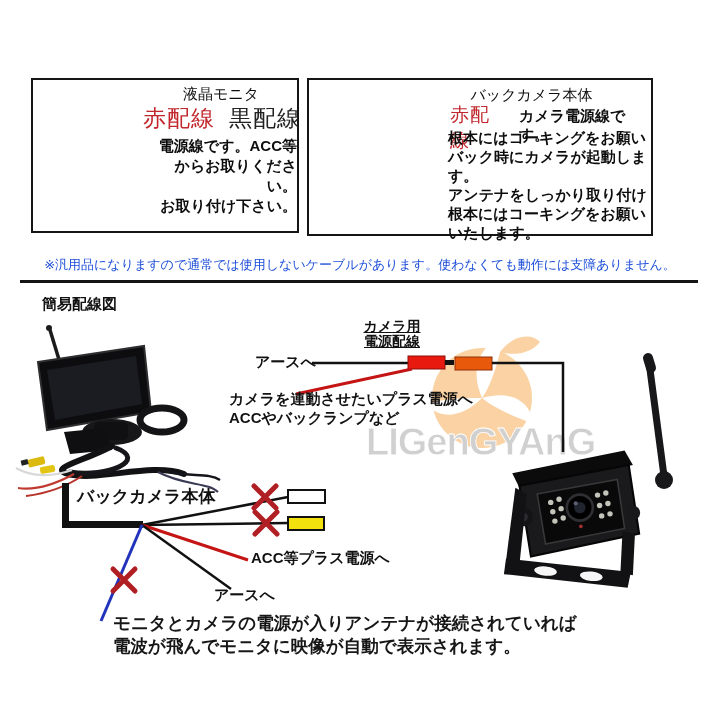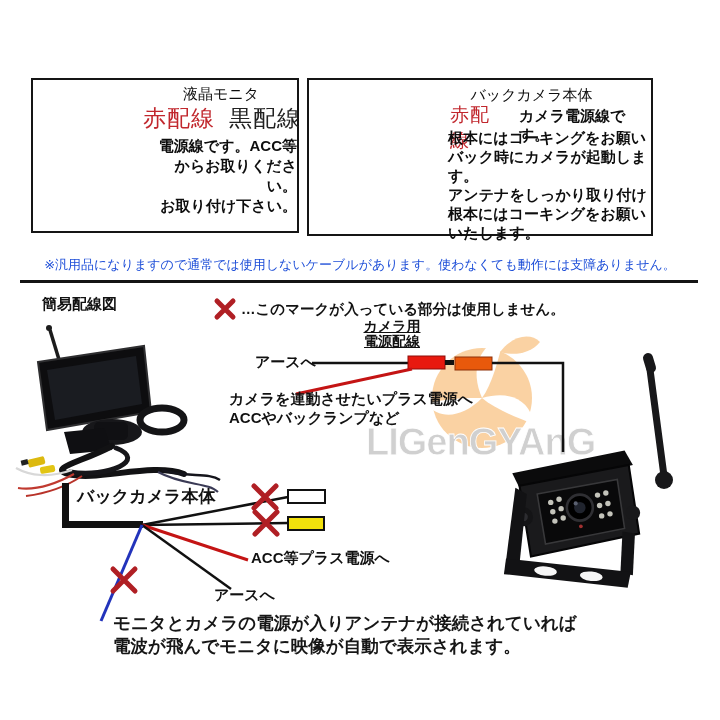--- a/index.html
+++ b/index.html
@@ -184,26 +184,20 @@
       <div>根本にはコーキングをお願い</div>
       <div>いたします。</div>
     </div>
   </div>
 
   <div class="abs note txt">※汎用品になりますので通常では使用しないケーブルがあります。使わなくても動作には支障ありません。</div>
   <div class="abs divider"></div>
 
   <div class="abs diagram-title txt">簡易配線図</div>
 
-  <div class="abs legend txt">
-    <svg width="24" height="24" viewBox="0 0 24 24">
-      <path d="M4,4 L20,20 M20,4 L4,20" stroke="var(--x-mark)" stroke-width="5" stroke-linecap="round"></path>
-    </svg>
-    <span class="legend-text">…このマークが入っている部分は使用しません。</span>
-  </div>
 
   <div class="abs cam-power-label txt">
     <div>カメラ用</div>
     <div>電源配線</div>
   </div>
 
   <div class="abs ground-top txt">アースへ</div>
 
   <div class="abs acc-note txt">
     <div>カメラを連動させたいプラス電源へ</div>

